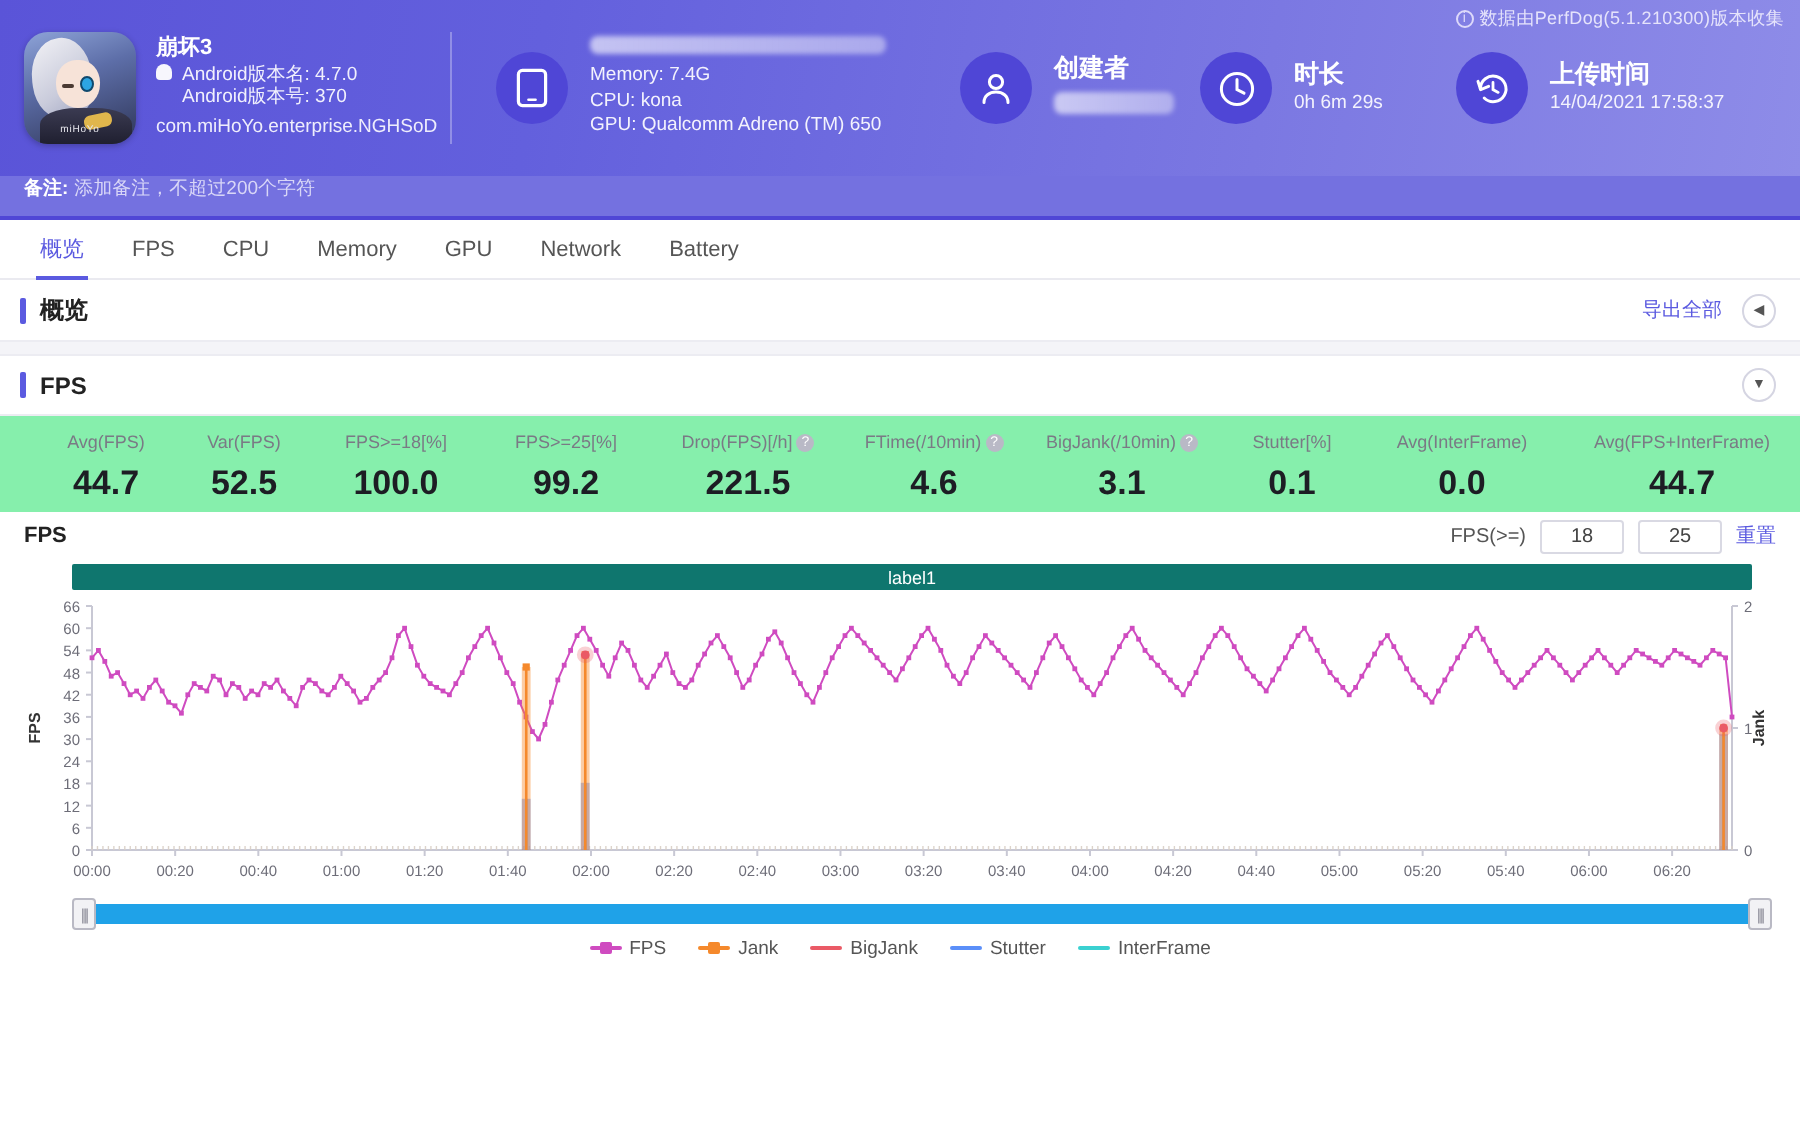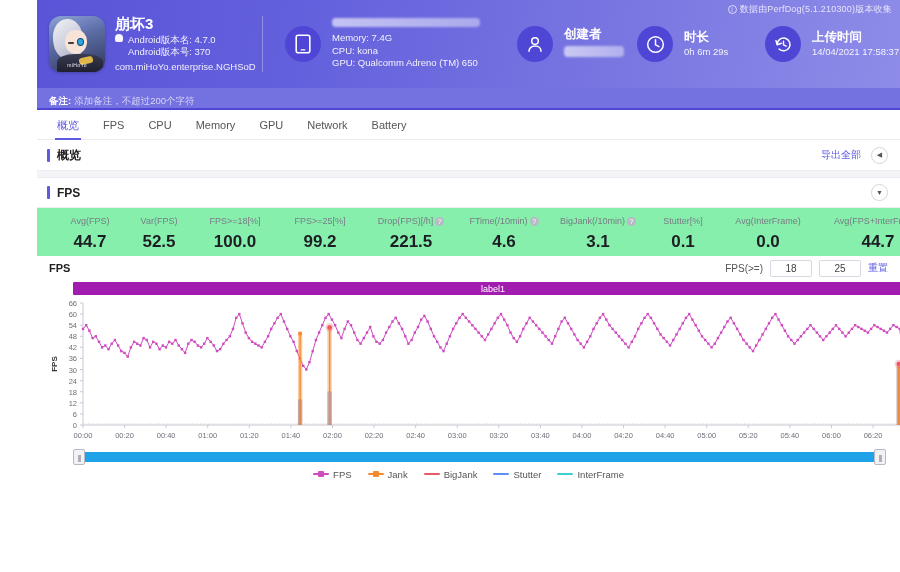--- a/index.html
+++ b/index.html
@@ -3,21 +3,21 @@
 <meta charset="utf-8">
 <style>
   * { box-sizing: border-box; margin: 0; padding: 0; }
   html, body {
     width: 900px; height: 572px;
     font-family: "Liberation Sans", "DejaVu Sans", sans-serif;
     background: #ffffff;
     overflow: hidden;
     color: #333;
   }
-  #app { position: relative; width: 900px; height: 572px; padding-left: 37px; }
+  #app { position: relative; width: 900px; height: 572px; }
 
   
   .header {
     position: relative;
     height: 88px;
     background: linear-gradient(100deg, #5a54d8 0%, #6360dd 30%, #7b78e2 70%, #8e8ce8 100%);
     color: #fff;
     display: flex;
     align-items: center;
   }
@@ -62,21 +62,21 @@
   }
   .app-icon .gold {
     position:absolute; left:30px; bottom:8px; width:14px; height:7px;
     background: #e0b64c; border-radius: 3px; transform: rotate(-12deg);
   }
   .app-icon .mark {
     position:absolute; left:0; right:0; bottom:4px; text-align:center;
     font-size: 5px; color: #e8e8ee; letter-spacing: .4px;
   }
   .app-meta { margin-left: 10px; line-height: 1.25; }
-  .app-name { font-size: 15px; font-weight: bold; margin-bottom: 0; }
+  .app-name { font-size: 11px; font-weight: bold; margin-bottom: 0; }
   .meta-row { font-size: 9.5px; color: #f1f0fd; display: flex; align-items: flex-start; }
   .droid-col { width: 10px; margin-right: 3px; display:flex; align-items:center; }
   .droid {
     width: 8px; height: 8px; background: #fff; border-radius: 4px 4px 2px 2px; opacity:.95;
   }
   .pkg { font-size: 9.5px; color: #eeedfc; margin-top: 3px; }
   .divider-v { width: 1px; height: 56px; background: rgba(255,255,255,.3); }
 
   .stat-block { display: flex; align-items: center; padding-left: 22px; }
   .circ {
@@ -89,21 +89,21 @@
   .blur-bar {
     height: 9px; border-radius: 4px; margin-bottom: 5px;
     background: linear-gradient(90deg, rgba(255,255,255,.62), rgba(255,255,255,.42));
     filter: blur(1.2px);
   }
   .blur-w1 { width: 148px; }
   .blur-w2 { width: 60px; margin-top: 4px; height: 11px; }
 
   .remark {
     height: 22px; background: #7471e0; color: #d8d6f7;
-    display:flex; align-items:flex-end; padding-left: 12px; font-size: 9.5px;
+    display:flex; align-items:flex-start; padding-left: 12px; font-size: 9.5px;
     border-bottom: 2px solid #4f46d6;
   }
   .remark b { color: #fff; font-weight: bold; margin-right: 3px; }
 
   
   .tabs {
     height: 30px; display: flex; align-items: center; padding-left: 8px;
     border-bottom: 1px solid #eaeaf0; background: #fff;
   }
   .tab {
@@ -159,21 +159,21 @@
   .chart-title { font-size: 11px; font-weight:bold; color:#222; }
   .chart-ctrl { display:flex; align-items:center; gap:7px; font-size:10px; color:#555; }
   .num-input {
     width: 42px; height: 17px; border: 1px solid #d9d9e3; border-radius: 2px;
     text-align:center; font-size: 10px; color:#444; background:#fff;
     font-family: "Liberation Sans", sans-serif;
   }
   .reset-link { font-size:10px; color:#5b5ae0; cursor:pointer; }
 
   .label-bar {
-    margin: 2px 0 4px 26px; height: 13px; background: #a21caf; border-radius: 1px;
+    margin: 2px 0 4px 26px; height: 13px; background: #0f766e; border-radius: 1px;
     color: #fff; font-size: 9px; display:flex; align-items:center; justify-content:center;
     width: 840px;
   }
   .plot { position: relative; width: 880px; height: 148px; }
   .plot svg { display:block; }
 
   .slider-row { position: relative; height: 16px; margin: 2px 0 0 0; }
   .slider-track {
     position:absolute; left: 36px; right: 14px; top: 3px; height: 10px;
     background: #1fa2e8; border-radius: 1px;

